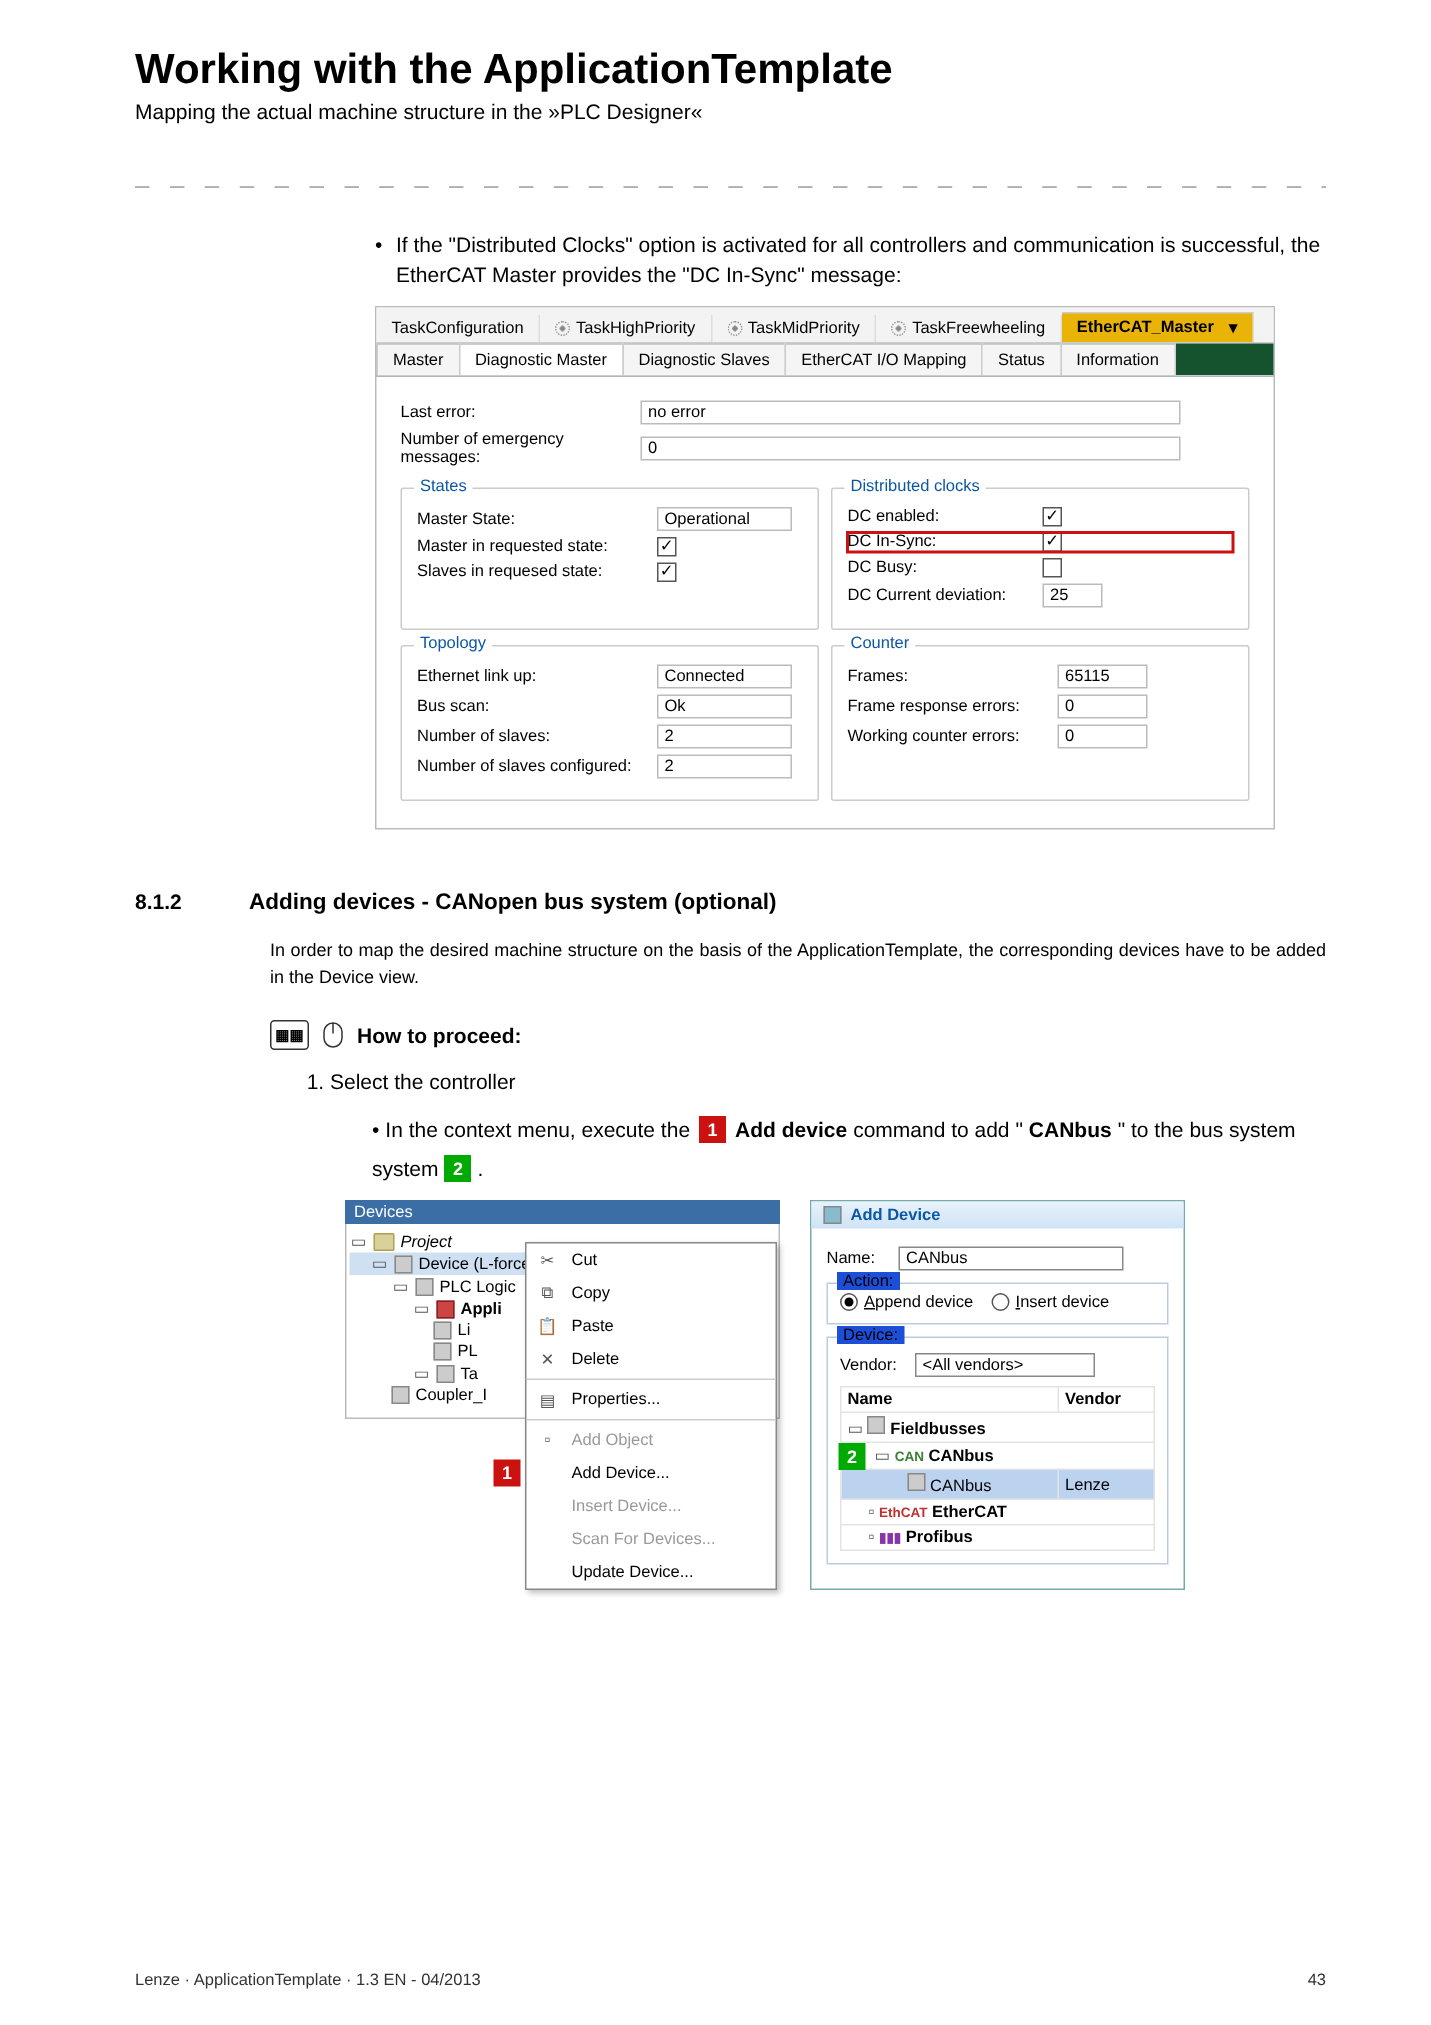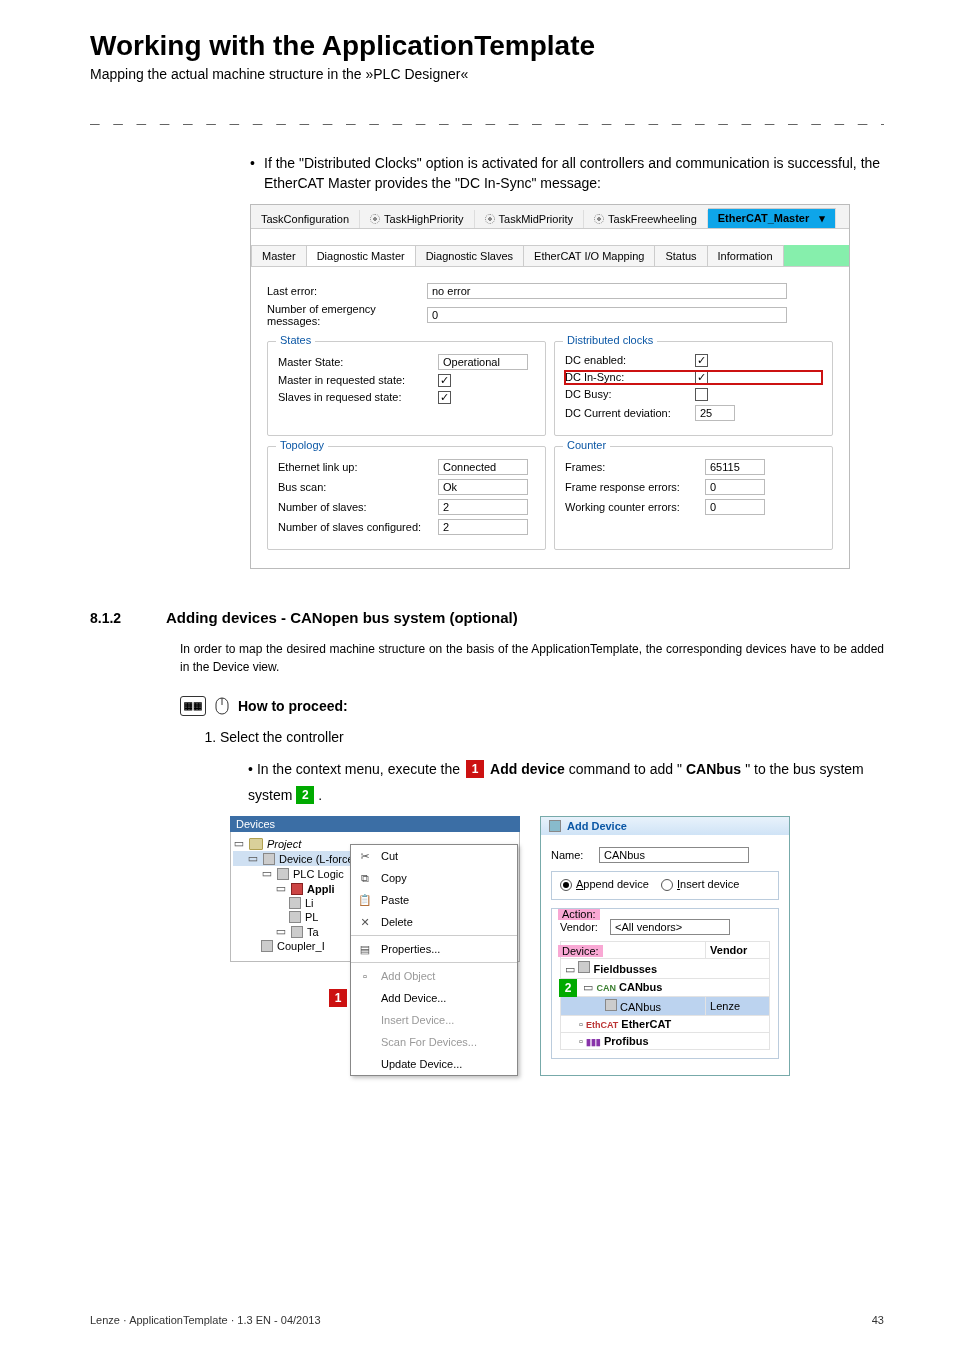--- a/index.html
+++ b/index.html
@@ -46,27 +46,26 @@
   }
   .tabstrip .tab {
     padding: 3px 10px;
     border-right: 1px solid #ddd;
     display: flex;
     align-items: center;
     gap: 4px;
     white-space: nowrap;
     text-align: center;
   }
-  .tabstrip .tab.active { background: #0ea5e9; border-top: 1px solid #ccc; font-weight: bold; }
+  .tabstrip .tab.active { background: #eab308; border-top: 1px solid #ccc; font-weight: bold; }
   .gear { width: 10px; height: 10px; display:inline-block; background: radial-gradient(#888 30%, transparent 31%); border: 1px dotted #888; border-radius:50%; }
   .subtabs {
     display: flex;
     border-bottom: 1px solid #ccc;
-    background: #86efac;
-    margin-top: 16px;
+    background: #14532d;
   }
   .subtabs .stab {
     padding: 4px 10px;
     border: 1px solid #ccc;
     border-bottom: none;
     margin-right: -1px;
     background: #f5f5f5;
   }
   .subtabs .stab.active { background: #fff; }
   .diagbody { padding: 12px 16px 18px 16px; }
@@ -130,21 +129,21 @@
   .ctxmenu .mi { display:flex; align-items:center; gap:8px; padding:3px 10px 3px 6px; }
   .ctxmenu .mi .mic { width:16px; height:16px; display:inline-flex; align-items:center; justify-content:center; color:#555; }
   .ctxmenu .sep { border-top:1px solid #ccc; margin:2px 0; }
   .ctxmenu .mi.dis { color:#999; }
   .ctxmenu .redmark { position:absolute; left:-24px; }
 
   .addpanel { width: 250px; font-family: Tahoma, Arial, sans-serif; font-size:11px; border:1px solid #7aa; background:#fff; }
   .addpanel .title { background:linear-gradient(#e8f2fb,#cfe3f6); padding:3px 8px; color:#0b57a5; font-weight:bold; display:flex; align-items:center; gap:6px;}
   .addpanel .body { padding:8px 10px; }
   .grp { border:1px solid #bcd; padding:6px 8px 8px 8px; margin:8px 0; position:relative; }
-  .grp .gl { position:absolute; top:-8px; left:6px; background:#f9a8d4; padding:0 4px; font-size:11px;margin-top:44px; }
+  .grp .gl { position:absolute; top:-8px; left:6px; background:#1d4ed8; padding:0 4px; font-size:11px; }
   .radio { width:12px;height:12px;border:1px solid #555;border-radius:50%;display:inline-flex;align-items:center;justify-content:center; margin-right:4px; vertical-align:middle;}
   .radio.on::after { content:""; width:6px;height:6px;background:#000;border-radius:50%; }
   .sel { border:1px solid #888; padding:1px 4px; display:inline-block; min-width:120px; background:#fff; }
   .tbl { width:100%; border:1px solid #ccc; border-collapse:collapse; }
   .tbl th, .tbl td { border:1px solid #e3e3e3; padding:2px 4px; text-align:left; }
   .highlight { background:#bcd3ef; }
   .footer { position: fixed; bottom: 24px; left: 90px; right: 70px; display:flex; justify-content:space-between; font-size:11px; color:#333;gap:20px; }
   .pagewrap { position: relative; min-height: 1290px; }
 </style>
 </head>

